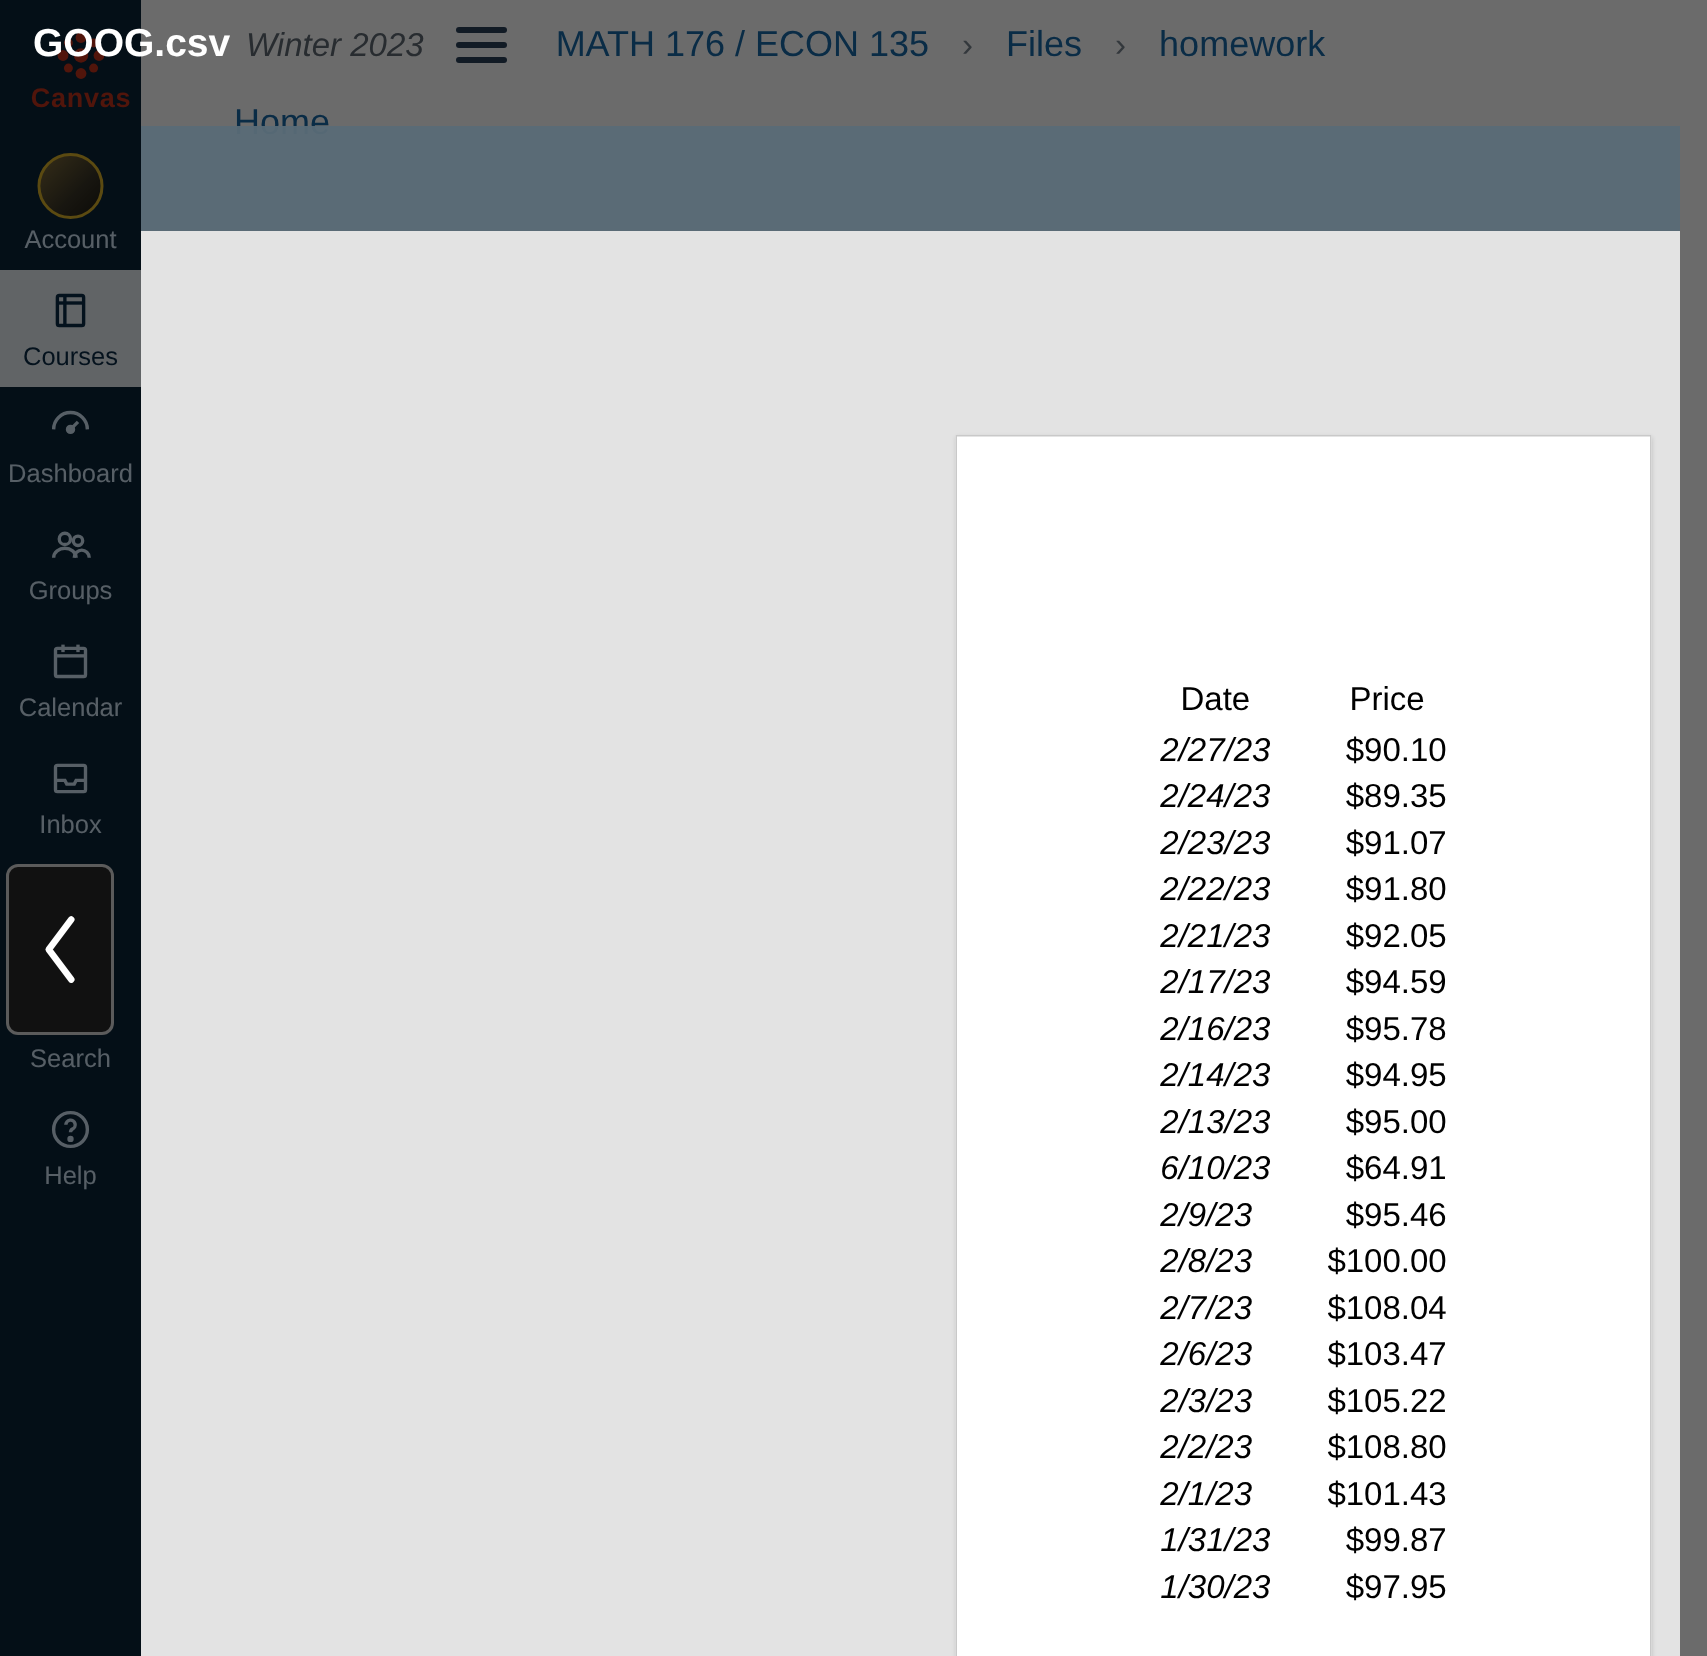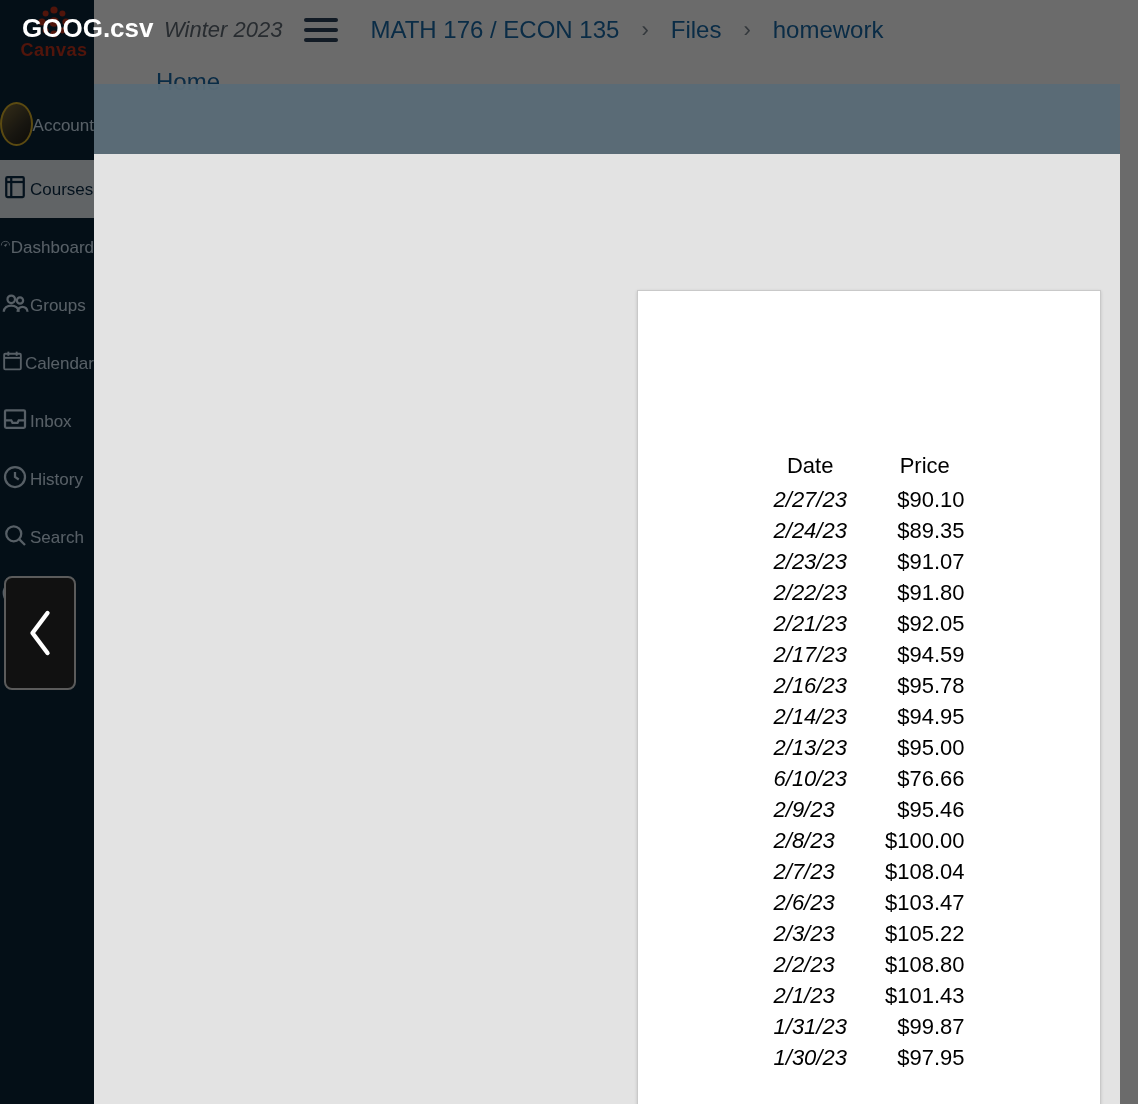--- a/index.html
+++ b/index.html
@@ -2,23 +2,23 @@
 <html><head>
 <meta charset="utf-8">
 <style>
   * { margin: 0; padding: 0; box-sizing: border-box; }
   html, body { width: 1138px; height: 1104px; font-family: "Helvetica Neue", Arial, sans-serif; overflow: hidden; }
   body { background: #fff; }
 
   
   .bg-app { position: absolute; inset: 0; z-index: 1; }
   .bg-sidebar { position: absolute; top: 0; left: 0; width: 94px; height: 100%; background: #0b2438; display: flex; flex-direction: column; align-items: center; padding-top: 4px; }
-  .bg-logo { width: 94px; height: 86px; display: flex; flex-direction: column; align-items: center; color: #c0321c; font-weight: 700; font-size: 20px; margin-left: 14px; }
+  .bg-logo { width: 94px; height: 86px; display: flex; flex-direction: column; align-items: center; justify-content: center; color: #c0321c; font-weight: 700; font-size: 20px; margin-left: 14px; }
   .bg-logo-sub { color: #c0321c; font-size: 18px; letter-spacing: 0.5px; }
-  .nav-item { width: 94px; display: flex; flex-direction: row; align-items: center; padding: 12px 0 10px; color: #cfe3f2; font-size: 17px; font-weight: 400; }
+  .nav-item { width: 94px; display: flex; flex-direction: column; align-items: center; padding: 12px 0 10px; color: #cfe3f2; font-size: 17px; font-weight: 400; }
   .nav-item.active { background: #e8eef3; color: #0b2b46; }
   .nav-item svg { width: 30px; height: 30px; margin-bottom: 6px; }
   .nav-item.inbox svg { width: 30px; height: 30px; }
   .avatar { width: 44px; height: 44px; border-radius: 50%; border: 2px solid #d8b02a; background: linear-gradient(135deg,#7d6b3a,#3a3527 60%,#1e1c14); margin-bottom: 4px; }
 
   .bg-main { position: absolute; left: 94px; top: 0; right: 0; height: 100%; background: #fff; }
   .bg-crumb { padding: 16px 0 10px 24px; display: flex; align-items: center; gap: 22px; color: #1a6aa8; font-size: 24px; }
   .bg-crumb .hamburger { display: inline-flex; flex-direction: column; gap: 6px; margin-right: 10px; }
   .bg-crumb .hamburger span { display: block; width: 34px; height: 4px; background: #2b415a; border-radius: 2px; }
   .bg-term { font-style: italic; color: #606a74; font-size: 22px; margin-left: 46px; }
@@ -210,21 +210,21 @@
             <tr>
               <td class="date">2/14/23</td>
               <td class="price">$94.95</td>
             </tr>
             <tr>
               <td class="date">2/13/23</td>
               <td class="price">$95.00</td>
             </tr>
             <tr>
               <td class="date">6/10/23</td>
-              <td class="price">$76.66</td>
+              <td class="price">$64.91</td>
             </tr>
             <tr>
               <td class="date">2/9/23</td>
               <td class="price">$95.46</td>
             </tr>
             <tr>
               <td class="date">2/8/23</td>
               <td class="price">$100.00</td>
             </tr>
             <tr>

